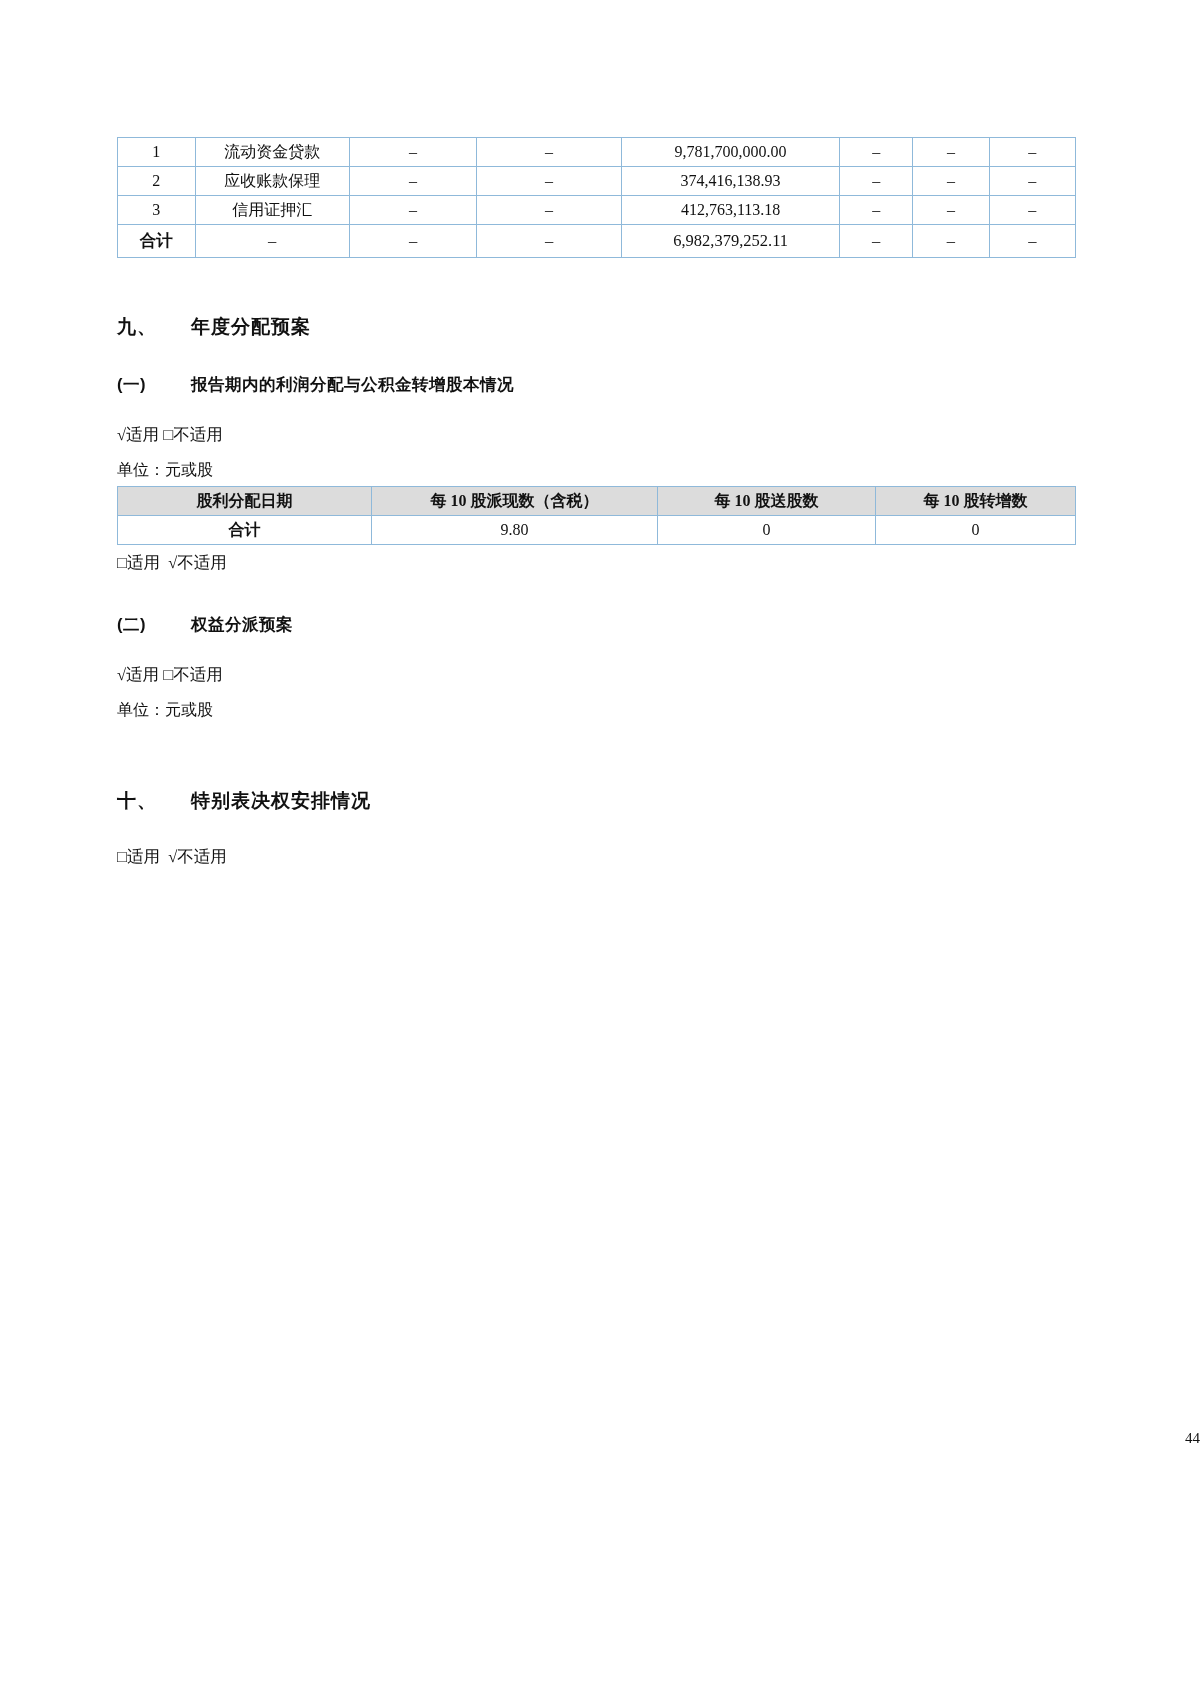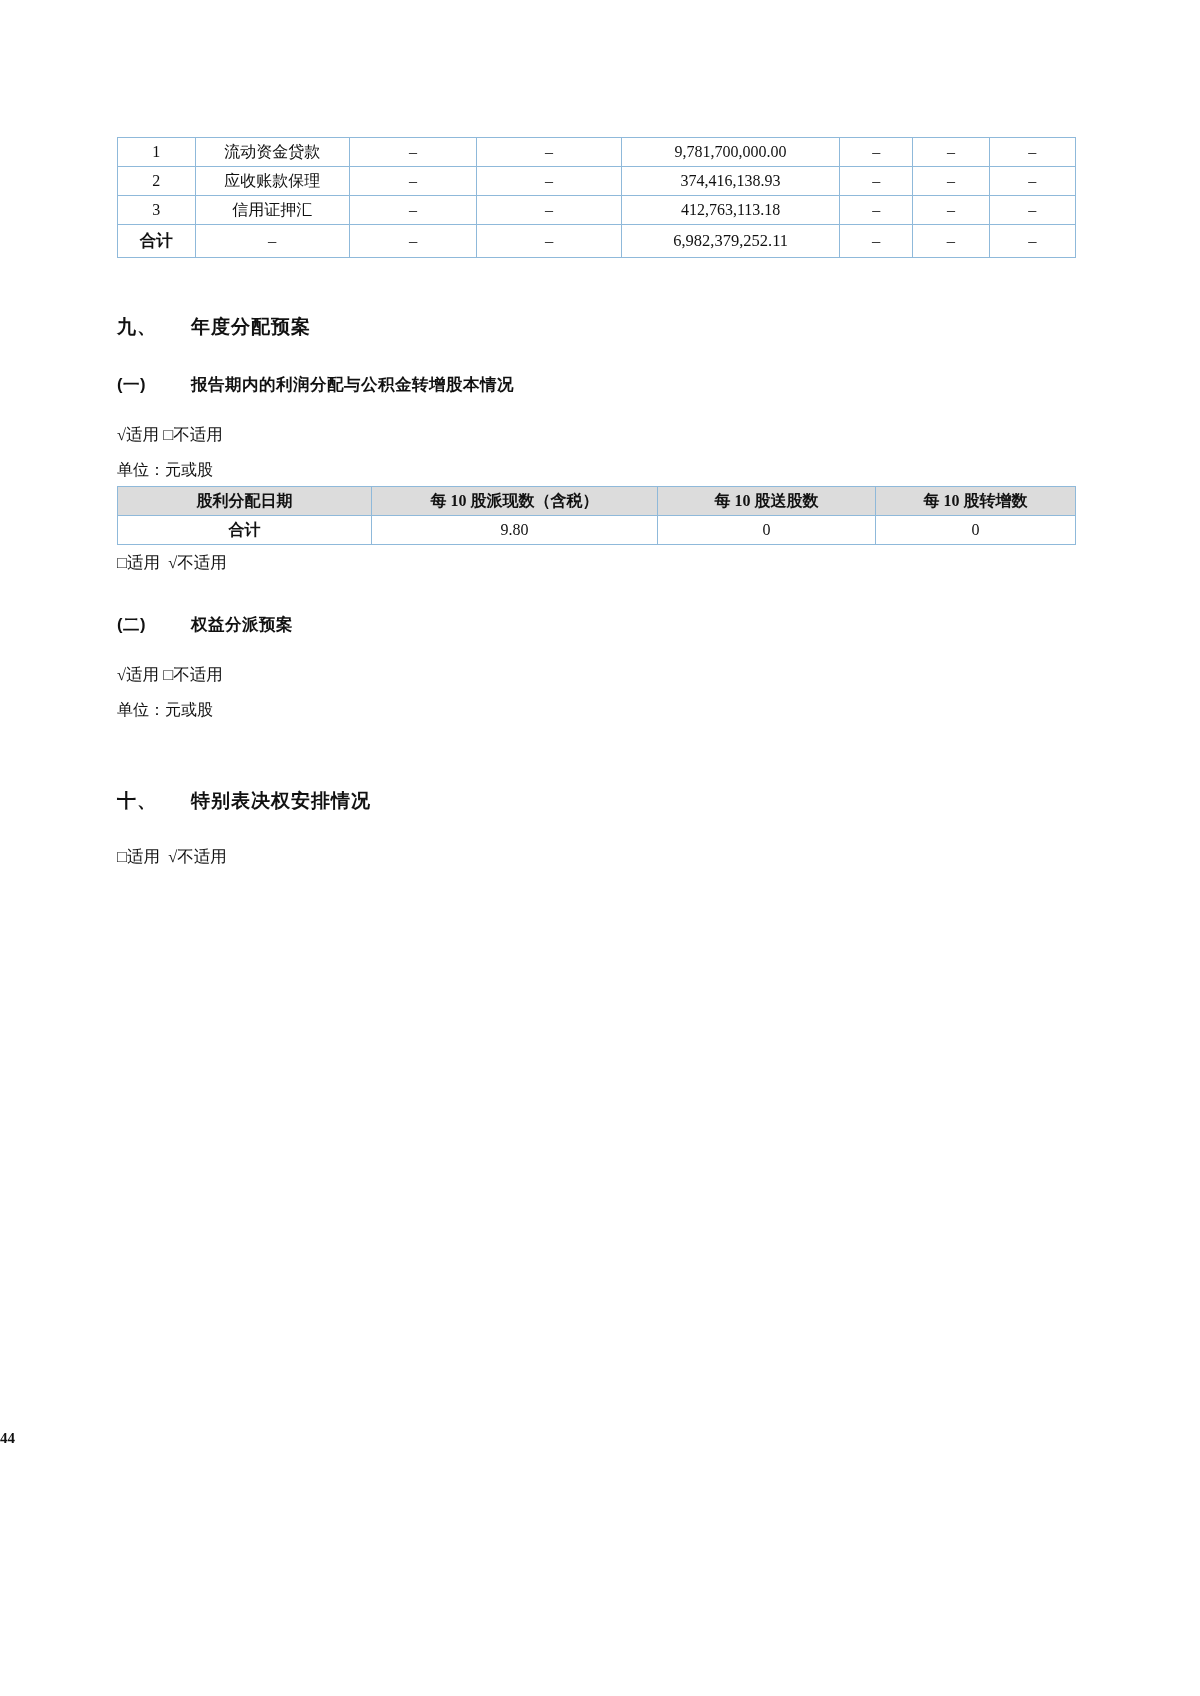--- a/index.html
+++ b/index.html
@@ -74,23 +74,22 @@
   .mt-sub{margin-top:34px;}
   .mt-line{margin-top:28px;}
   .mt-unit{margin-top:14px;margin-bottom:5px;}
   .mt-note{margin-top:9px;}
   .mt-small{margin-top:7px;}
 
   .page-number{
     position:absolute;
     left:0;right:0;
     top:1430px;
-    text-align:left;
+    text-align:right;
     font-size:15px;
-    font-weight:bold;
   }
 </style>
 </head>
 <body>
 
 <div class="page">
   <div class="content">
 
     <div class="loan-table-wrap">
       <table class="doc-table">

